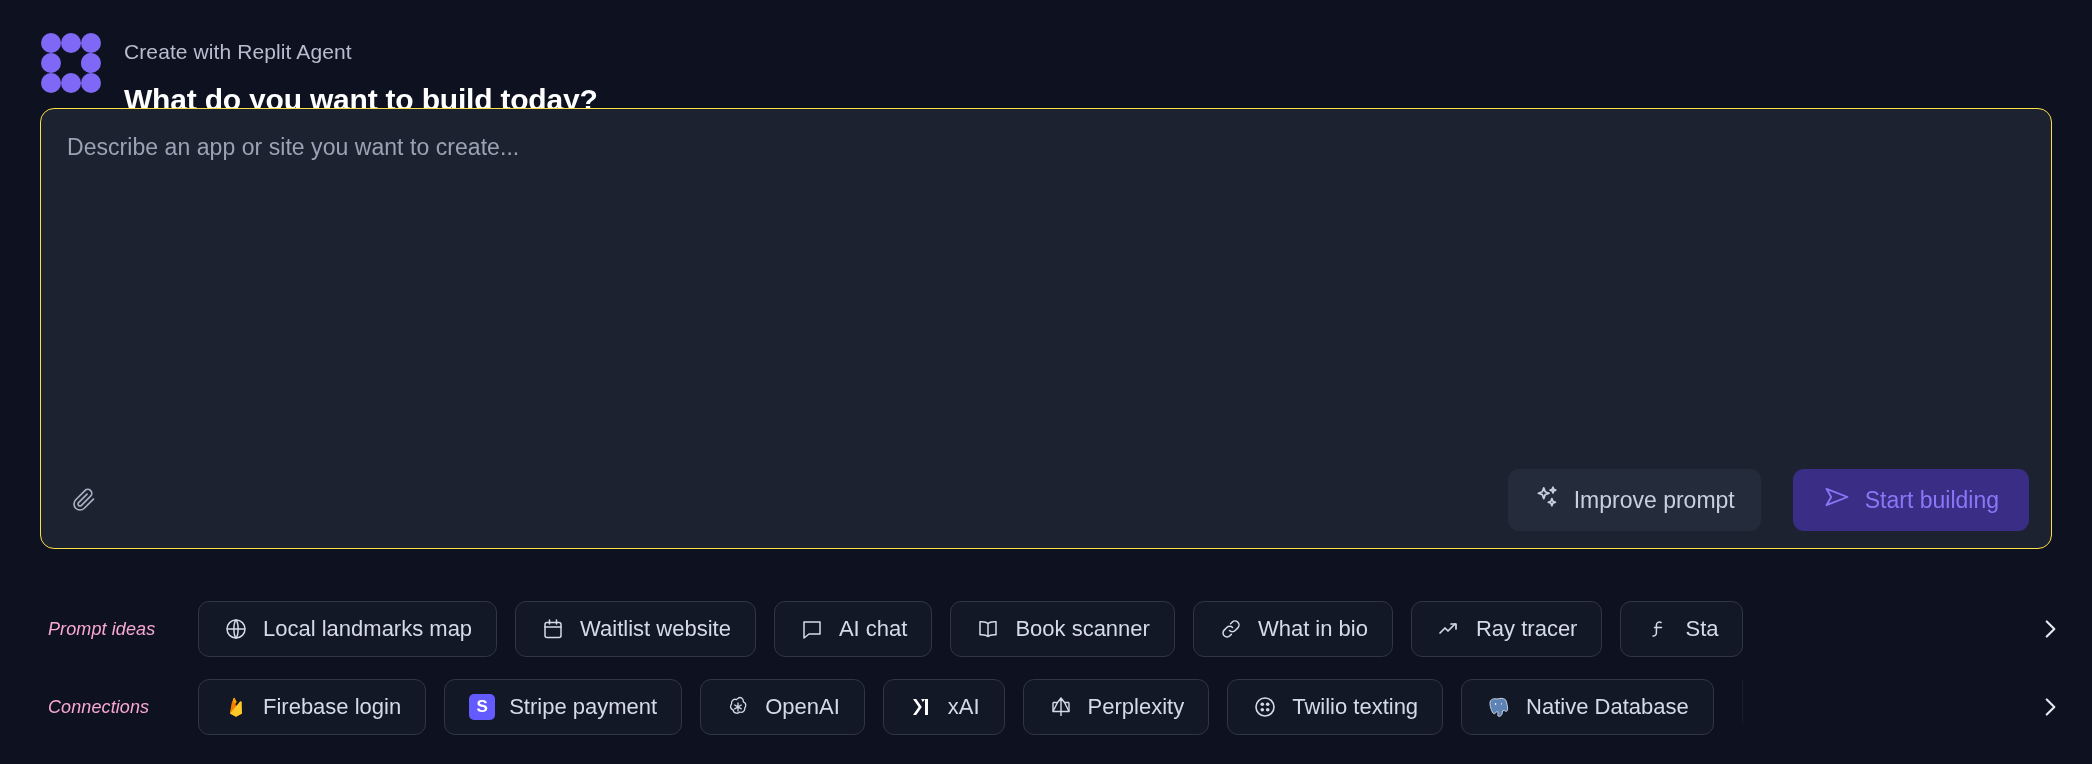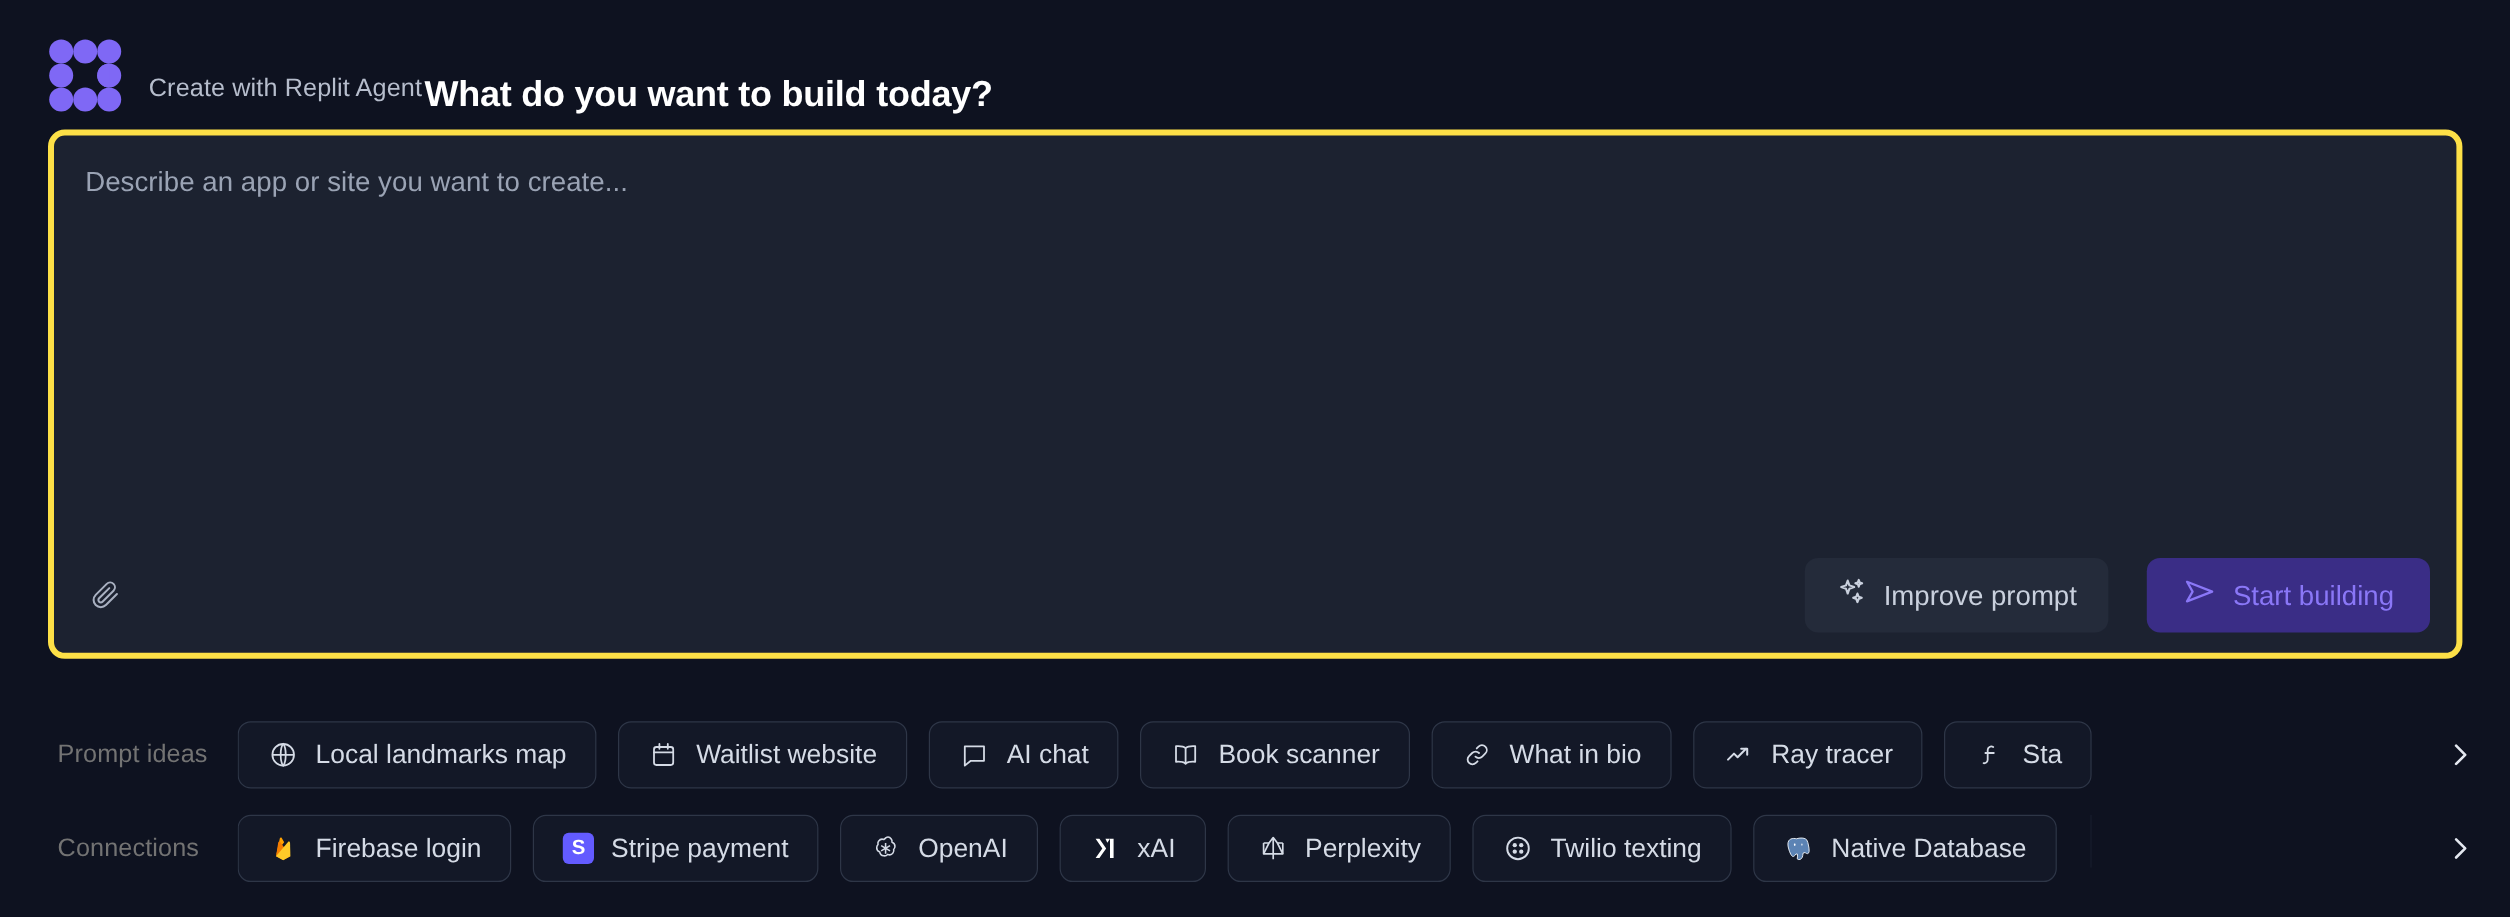--- a/index.html
+++ b/index.html
@@ -28,21 +28,21 @@
     padding: 18px 0 0 40px;
     height: 108px;
   }
 
   .logo {
     width: 62px;
     height: 62px;
     flex: 0 0 62px;
   }
 
-  .header-text { display: flex; flex-direction: row; gap: 2px; margin-top: 32px; }
+  .header-text { display: flex; flex-direction: column; gap: 19px; margin-top: 32px; }
 
   .eyebrow {
     font-size: 21px;
     color: #b6bdcc;
     line-height: 1.15;
     letter-spacing: 0.1px;
   }
 
   .headline {
     font-size: 30px;
@@ -51,21 +51,21 @@
     line-height: 1.15;
     letter-spacing: -0.2px;
   }
 
   
   .composer {
     position: relative;
     margin: 0 40px;
     height: 441px;
     background: #1c2230;
-    border: 5px solid #fde047;
+    border: 1px solid #fde047;
     border-radius: 14px;
   }
 
   .composer-placeholder {
     position: absolute;
     left: 26px;
     top: 25px;
     font-size: 23px;
     color: #9aa3b4;
     letter-spacing: 0.05px;
@@ -123,25 +123,26 @@
 
   .row {
     display: flex;
     align-items: center;
     height: 78px;
     padding-left: 48px;
     position: relative;
   }
 
   .row-label {
-    font-size: 21px;
-    color: #737373;
+    font-size: 18px;
+    color: #f9a8d4;
     width: 150px;
     flex: 0 0 150px;
     letter-spacing: 0.1px;
+    font-style: italic;
   }
 
   .row-track {
     position: relative;
     flex: 1 1 auto;
     overflow: hidden;
     height: 78px;
     display: flex;
     align-items: center;
   }

